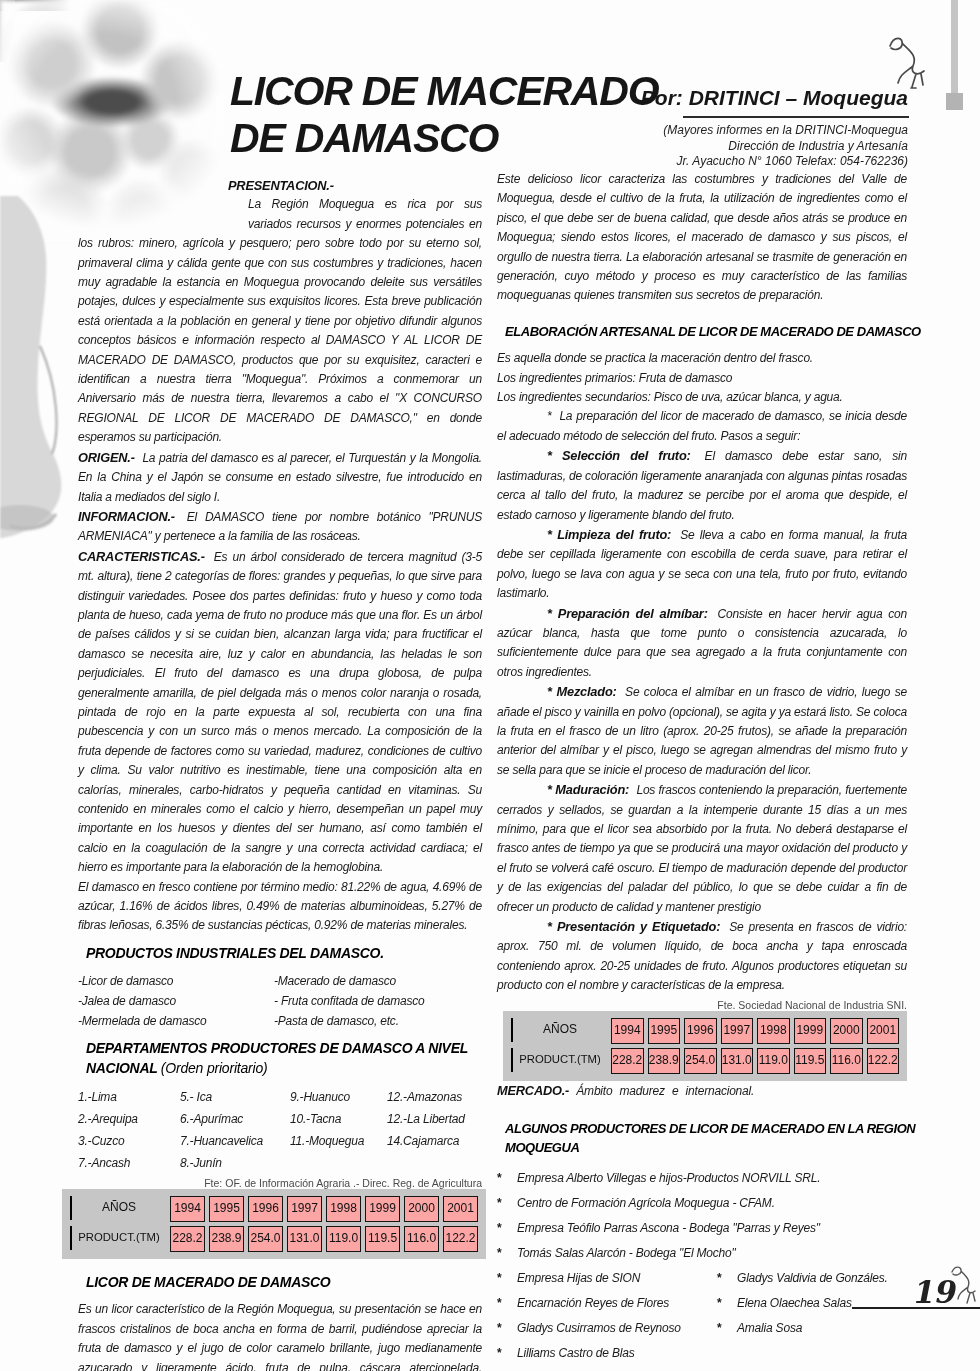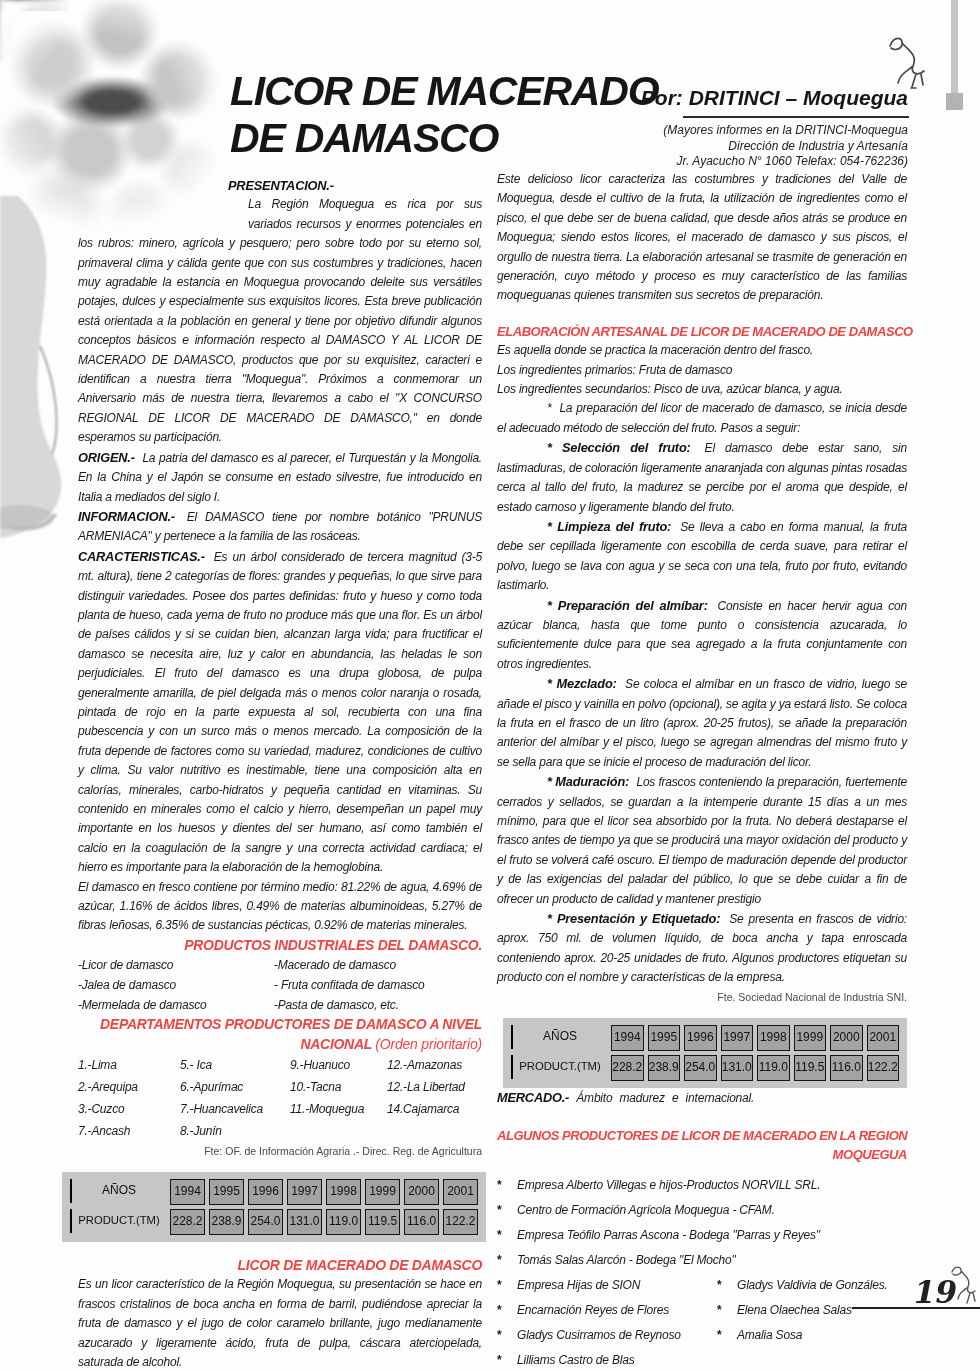--- a/index.html
+++ b/index.html
@@ -39,40 +39,40 @@
          line-height:15.5px;color:#222;}
 
   
   .col{position:absolute;font-size:12px;line-height:19.4px;letter-spacing:-0.2px;}
   .col-left{left:78px;top:176px;width:404px;}
   .col-right{left:497px;top:170px;width:410px;}
   p.body{margin:0;text-align:justify;}
   .run{font-weight:bold;font-size:12.8px;margin-right:4px;color:#111;}
   .run.plain{font-weight:normal;font-size:12px;}
   .block{display:block;}
-  h4{margin:0;font-size:14px;font-weight:bold;letter-spacing:-0.3px;color:#ef4444;font-style:italic;text-align:right;}
+  h4{margin:8px;font-size:14px;font-weight:bold;letter-spacing:-0.3px;color:#000000;font-style:italic;}
   h4.tight{font-size:13px;white-space:nowrap;letter-spacing:-0.45px;}
   .subhead{font-weight:normal;letter-spacing:-0.2px;}
   .wrapA{float:left;width:150px;height:20px;}
   .wrapB{float:left;clear:left;width:170px;height:38px;}.mt14{margin-top:14px;}.mt16{margin-top:16px;}.mt18{margin-top:18px;}
   .prod-grid{display:grid;grid-template-columns:196px 1fr;line-height:20px;}
   .dept-grid{display:grid;grid-template-columns:102px 110px 97px 1fr;line-height:22px;}
   .source{font-style:normal;font-size:10.5px;letter-spacing:0;color:#4a4a4a;text-align:right;margin-top:3px;line-height:12px;}
   .step{text-indent:50px;}
   .nojust{text-align:left;}
   .mercado-body{word-spacing:4px;}
 
   
-  .ptable{background:#c6c6c6;padding:7px 8px;display:grid;margin-top:15px;
+  .ptable{background:#c6c6c6;padding:7px 8px;display:grid;margin-top:0;
           grid-template-columns:96px repeat(8,1fr);gap:4px 4px;
           font-style:normal;letter-spacing:0;}
   .ptable .lbl{display:flex;align-items:center;justify-content:center;border-left:2px solid #000;
           font-size:12px;color:#111;height:24px;}
   .ptable .lbl.sm{font-size:11.3px;}
-  .ptable .cell{background:#a3a3a3;border:1.6px solid #151515;display:flex;align-items:center;
+  .ptable .cell{background:#fca5a5;border:1.6px solid #151515;display:flex;align-items:center;
           justify-content:center;font-size:12px;height:24px;color:#111;}
   .ptable-left{margin-left:-16px;width:424px;box-sizing:border-box;}
   .ptable-right{margin-left:6px;width:404px;box-sizing:border-box;}
 
   
   .producers{margin-top:8px;}
   .prow{display:grid;grid-template-columns:20px 1fr;line-height:25px;}
   .prow4{grid-template-columns:20px 200px 20px 1fr;}
   .bullet{font-style:normal;font-weight:bold;}
 

